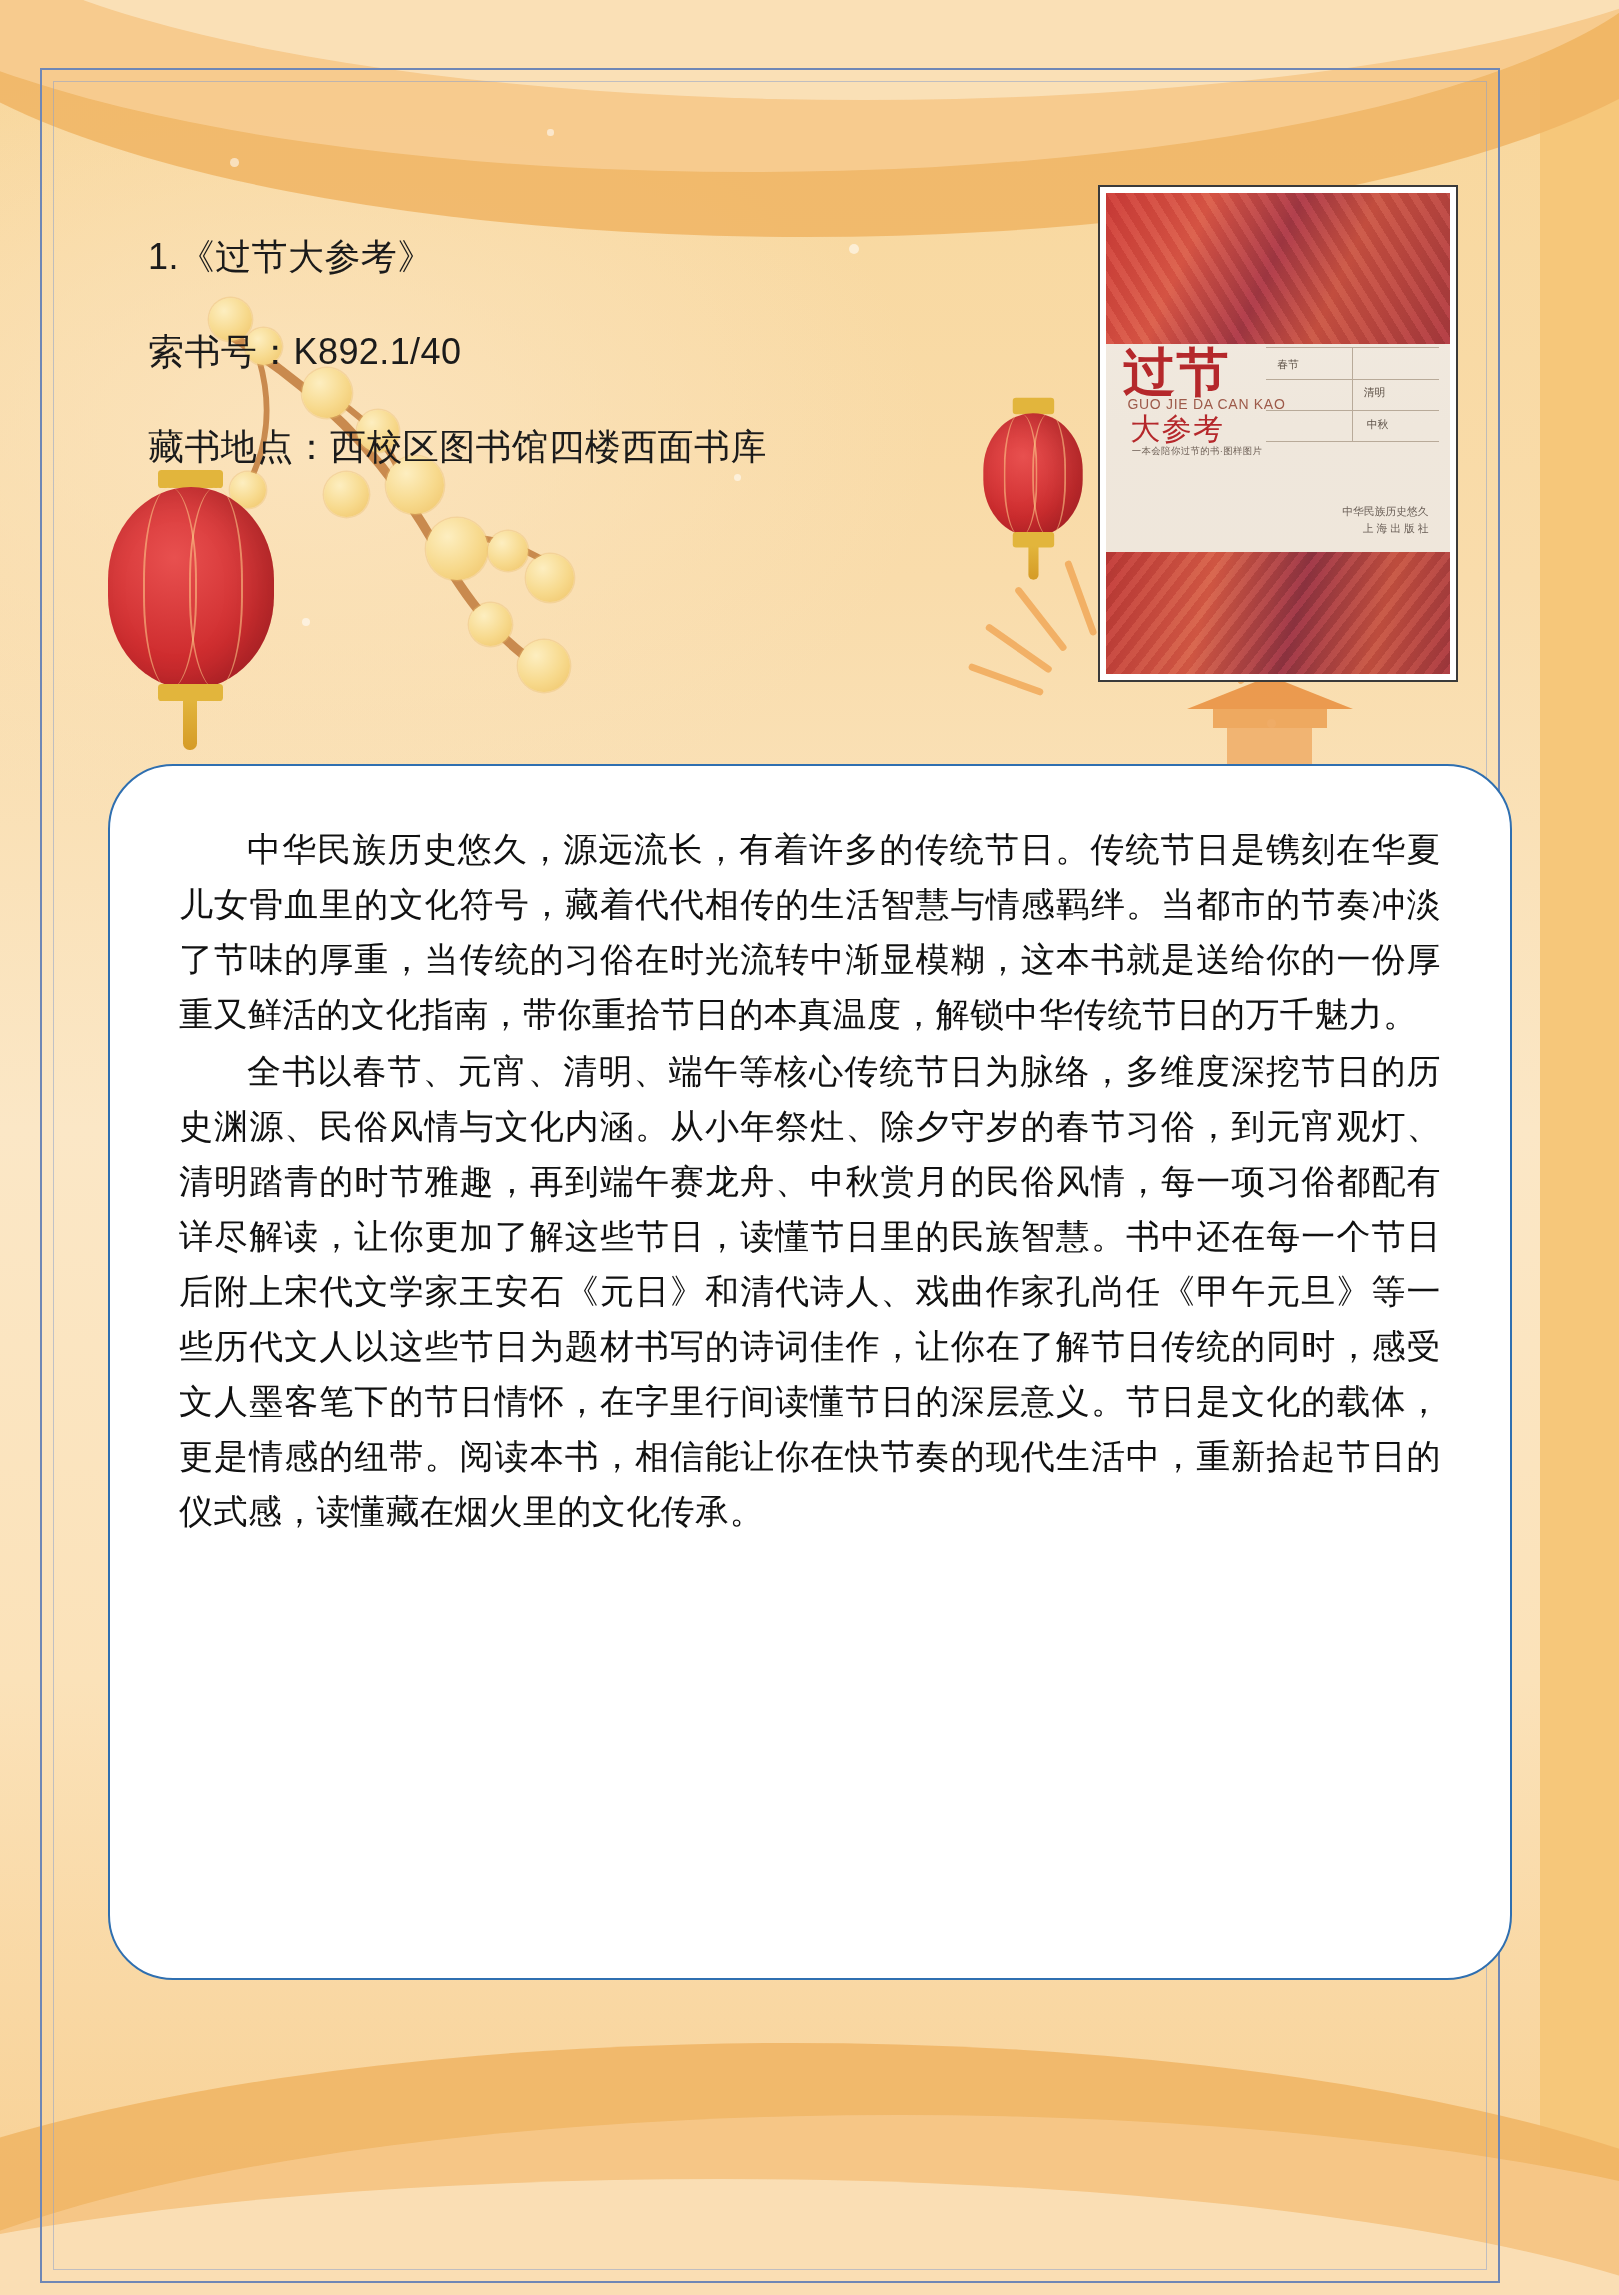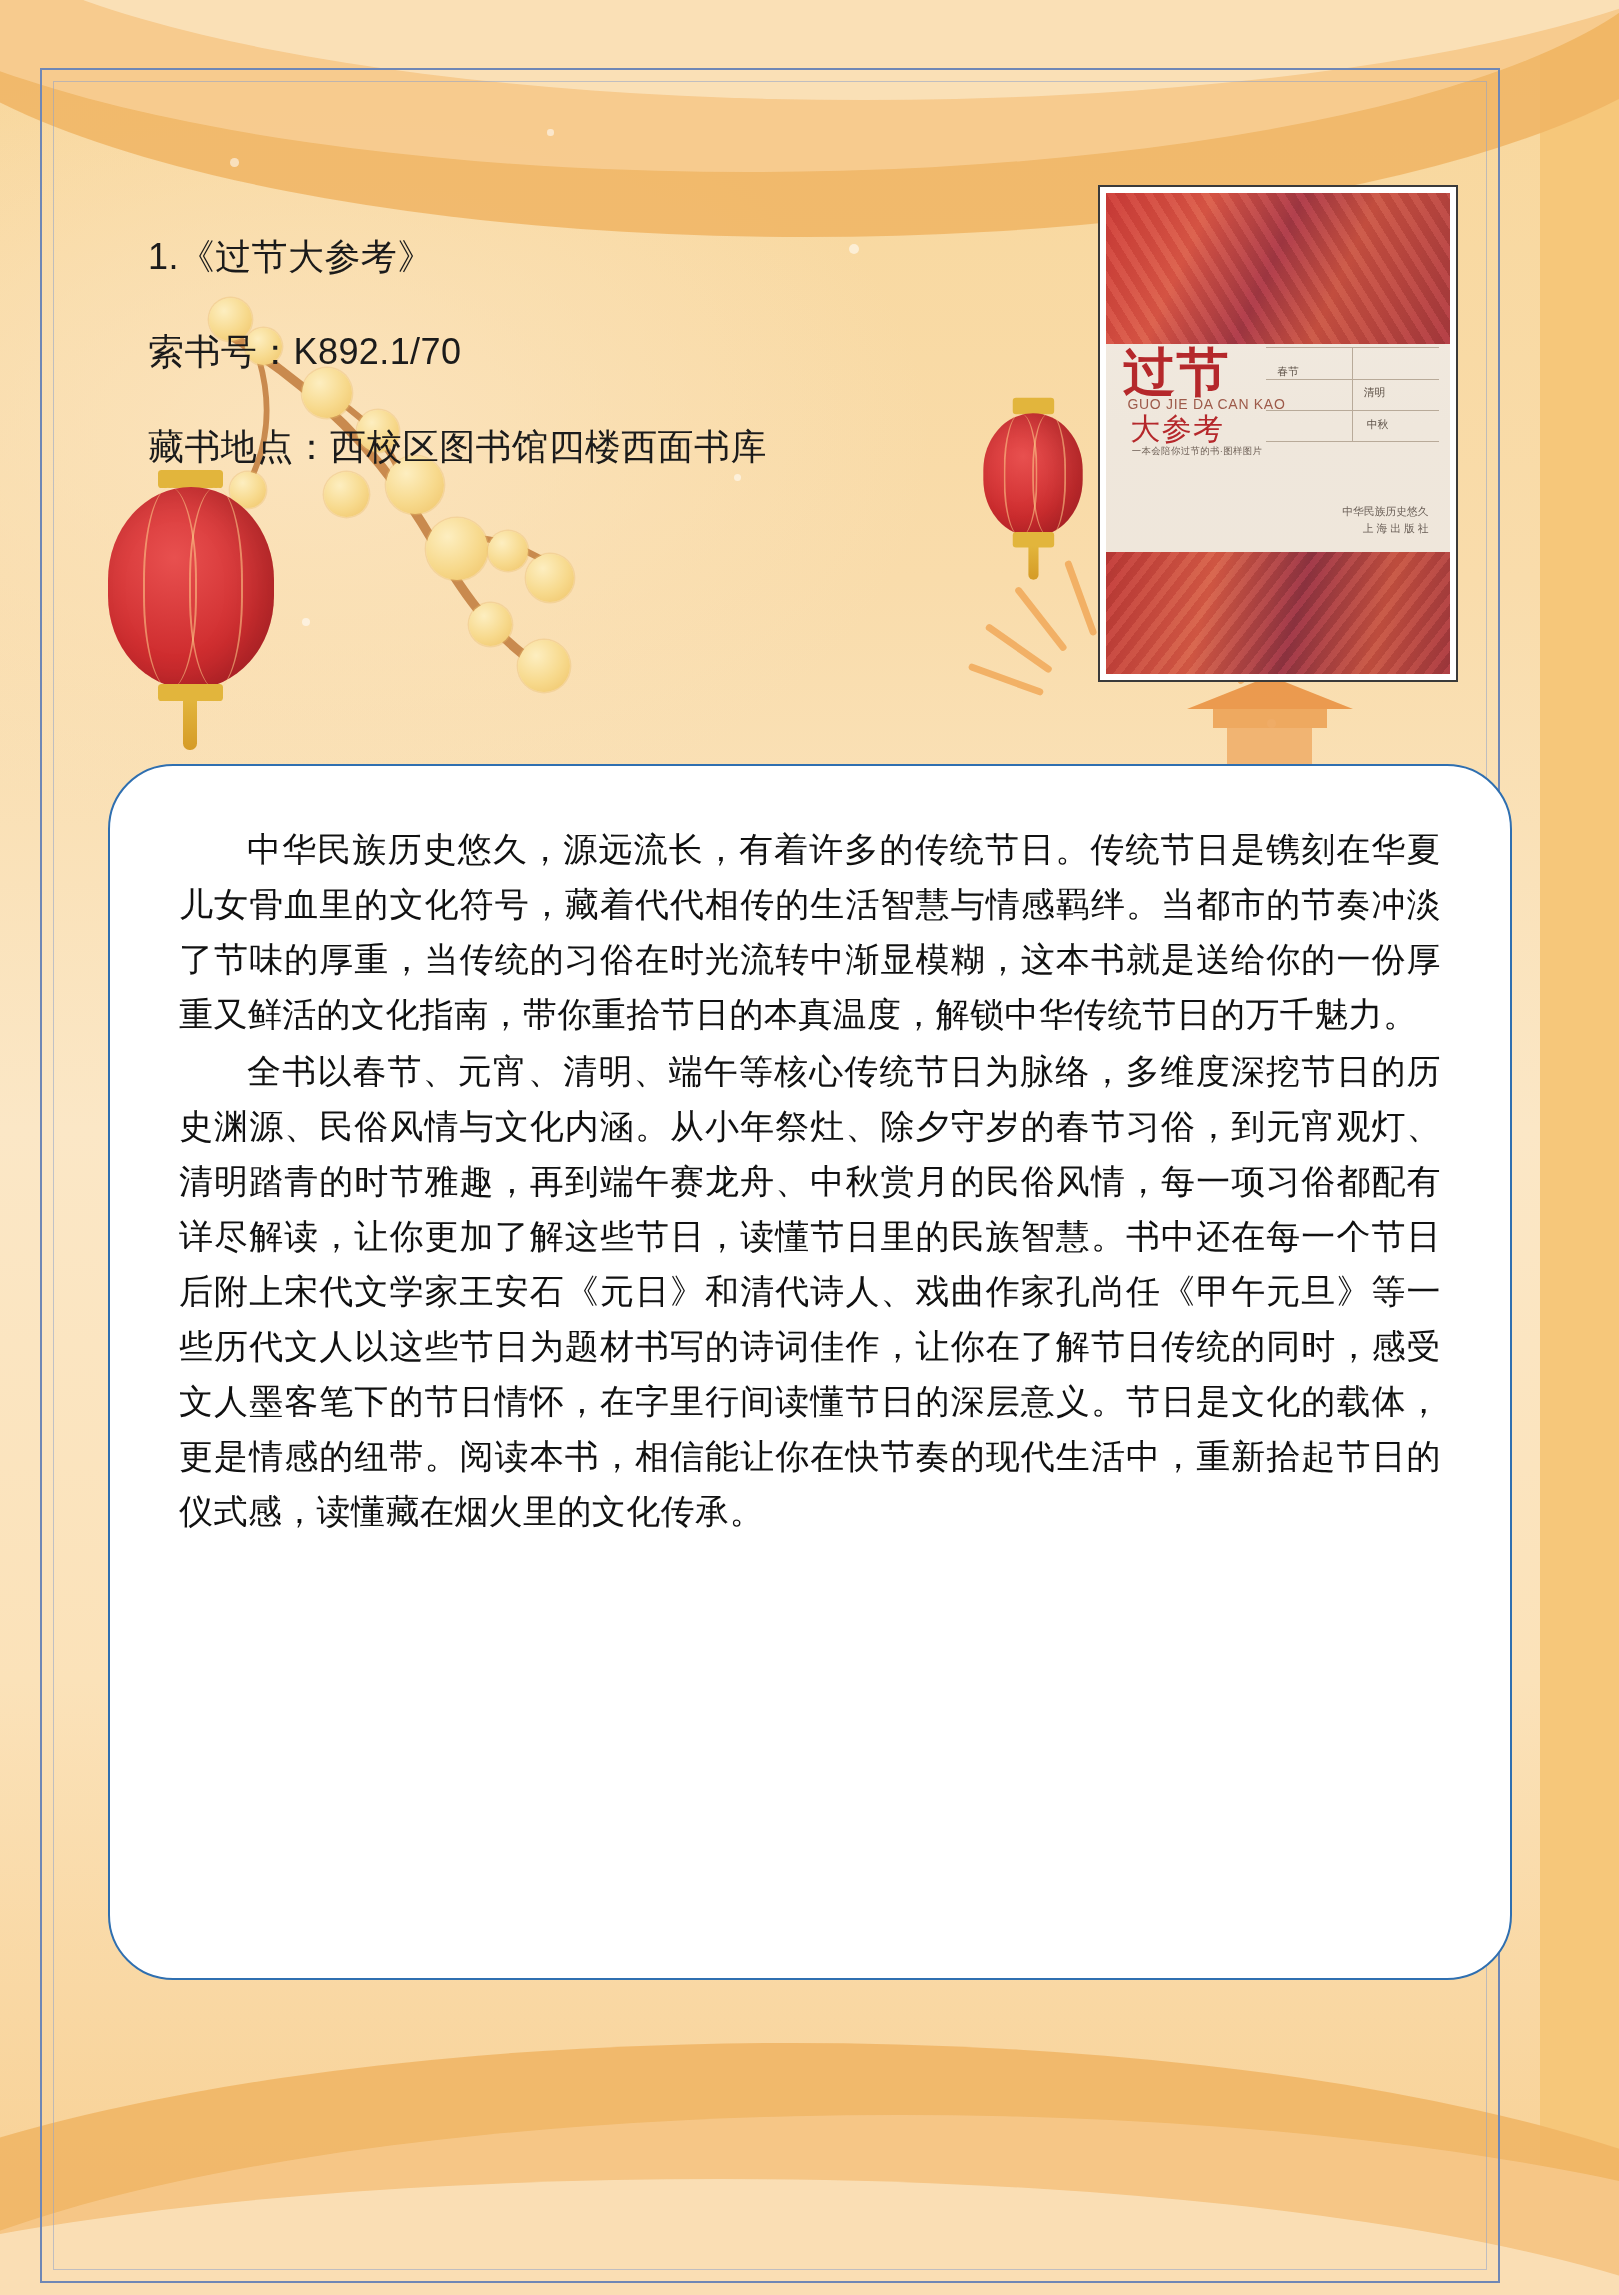--- a/index.html
+++ b/index.html
@@ -445,41 +445,41 @@
     <div class="roof"></div>
     <div class="mid"></div>
     <div class="wall"></div>
   </div>
 
   <div class="frame-outer"></div>
   <div class="frame-inner"></div>
 
   <div class="header-block">
     <span class="line">1.《过节大参考》</span>
-    <span class="line">索书号：K892.1/70</span>
+    <span class="line">索书号：K892.1/40</span>
     <span class="line">藏书地点：西校区图书馆四楼西面书库</span>
   </div>
 
   <div class="cover-frame">
     <div class="cover-inner">
       <div class="cover-topstrip"></div>
       <div class="cover-botstrip"></div>
 
       <div class="cover-title">过节</div>
       <div class="cover-eng">GUO JIE DA CAN KAO</div>
       <div class="cover-sub">大参考</div>
       <div class="cover-tag">一本会陪你过节的书·图样图片</div>
 
       <div class="cover-grid">
         <div class="cell" style="top:0;"></div>
         <div class="cell" style="top:32px;"></div>
         <div class="cell" style="top:63px;"></div>
         <div class="cell" style="top:94px;"></div>
         <div class="vline" style="left:86px;"></div>
-        <div class="lbl" style="left:11.5px;top:18px;">春节</div>
+        <div class="lbl" style="left:11.5px;top:11px;">春节</div>
         <div class="lbl" style="left:98px;top:39px;">清明</div>
         <div class="lbl" style="left:101px;top:71px;">中秋</div>
       </div>
 
       <div class="cover-pub" style="white-space:pre-line;">中华民族历史悠久
 上 海 出 版 社</div>
     </div>
   </div>
 
   <div class="text-card">

